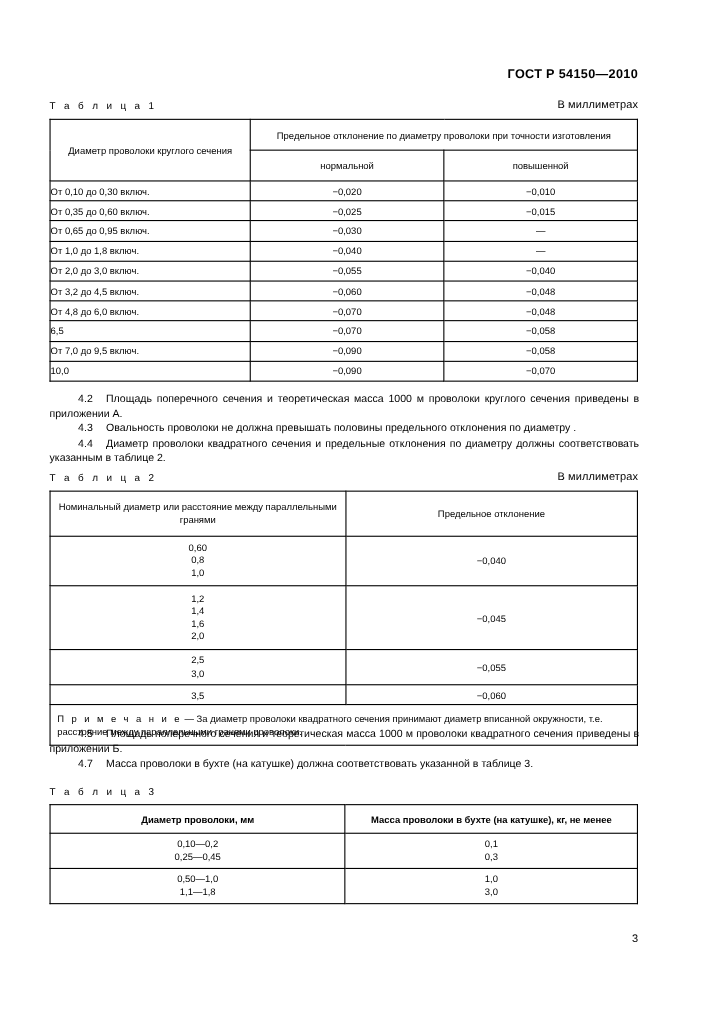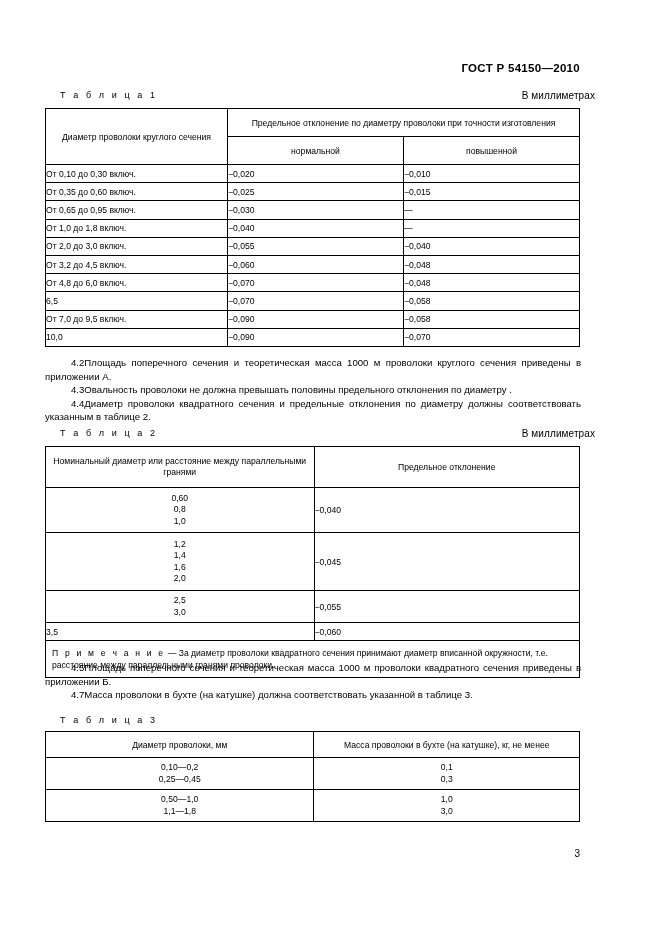--- a/index.html
+++ b/index.html
@@ -32,26 +32,26 @@
     width: 535px;
     text-align: right;
     font-size: 11.5px;
     font-weight: bold;
     letter-spacing: 0.3px;
   }
 
   
   .caption-row {
     position: absolute;
-    left: 60px;
+    left: 45px;
     width: 535px;
     font-size: 9px;
     display: flex;
     justify-content: space-between;
-    align-items: flex-start;
+    align-items: center;
   }
   .caption-label {
     letter-spacing: 2.6px;
   }
   .caption-units {
     letter-spacing: 0.1px;
     font-size: 10px;
   }
 
   
@@ -71,20 +71,21 @@
     text-align: center;
   }
   .hdr-outer {
     border-bottom: 1.6px solid #000 !important;
   }
   .cell-pad-l {
     padding-left: 14px;
     text-align: left;
   }
   .cell-c {
+    text-align: center;
   }
   .multiline {
     line-height: 1.32;
     text-align: center;
   }
 
   
   #table-1 {
     left: 45px;
     top: 108px;
@@ -105,21 +106,21 @@
     width: 536px;
     font-size: 9.6px;
     line-height: 1.42;
     text-align: justify;
   }
   .para {
     text-indent: 26px;
     margin: 0;
   }
   .para .num {
-    margin-right: 0;
+    margin-right: 12px;
   }
 
   
   #table-2 {
     left: 45px;
     top: 446px;
     width: 535px;
   }
   #table-2 .c1 { width: 269px; }
   #table-2 .c2 { width: 266px; }
@@ -140,21 +141,21 @@
   }
 
   
   #table-3 {
     left: 45px;
     top: 731px;
     width: 535px;
   }
   #table-3 .c1 { width: 269px; }
   #table-3 .c2 { width: 266px; }
-  #table-3 th.head { height: 25px; }
+  #table-3 th.head { height: 25px; font-weight: bold; }
   #table-3 td.grp-2 { height: 31px; text-align: center; }
   #table-3 td.grp-1 { height: 17px; }
 
   
   .page-number {
     position: absolute;
     left: 45px;
     top: 848px;
     width: 535px;
     text-align: right;

